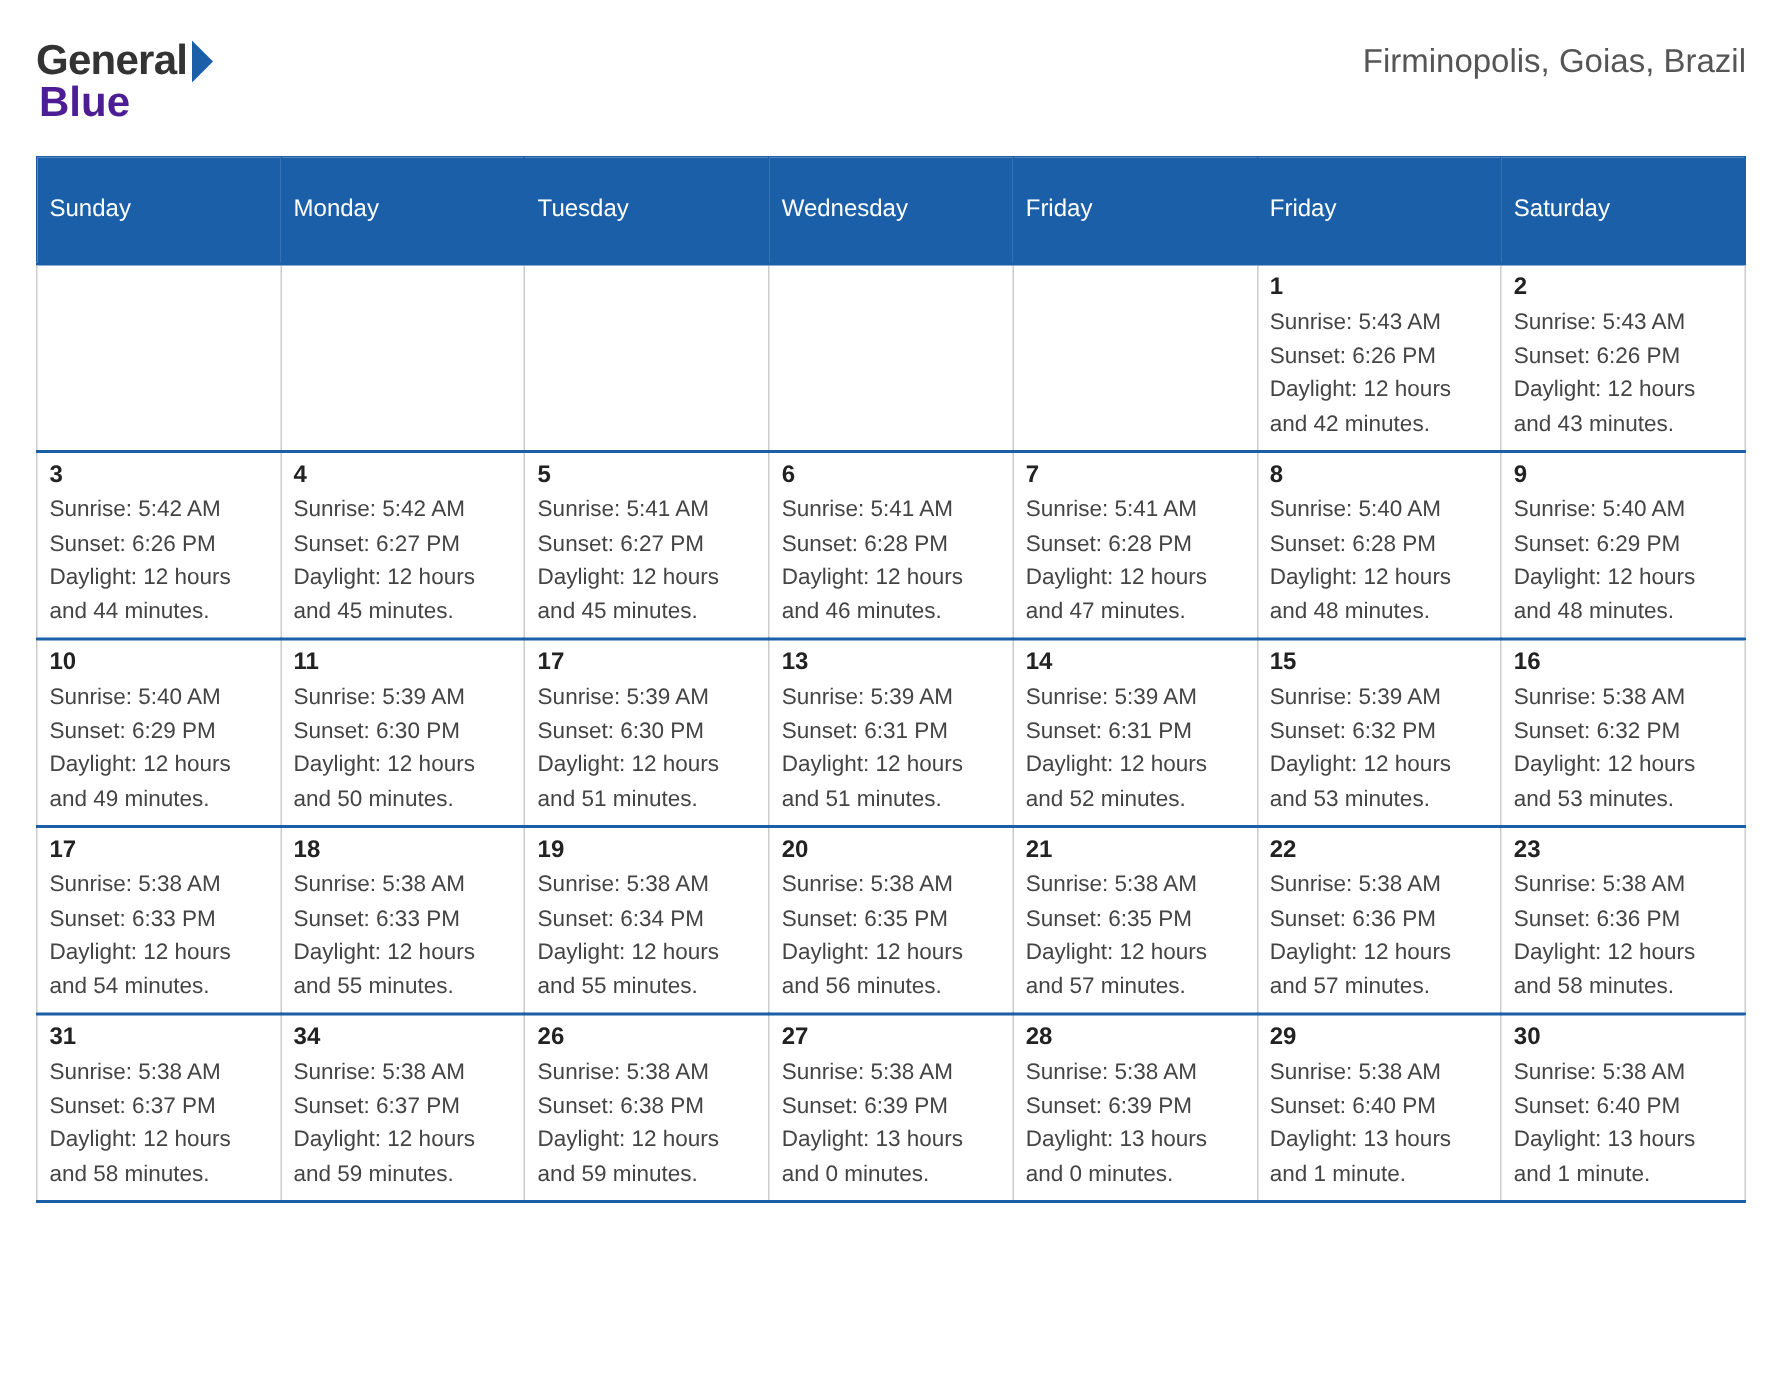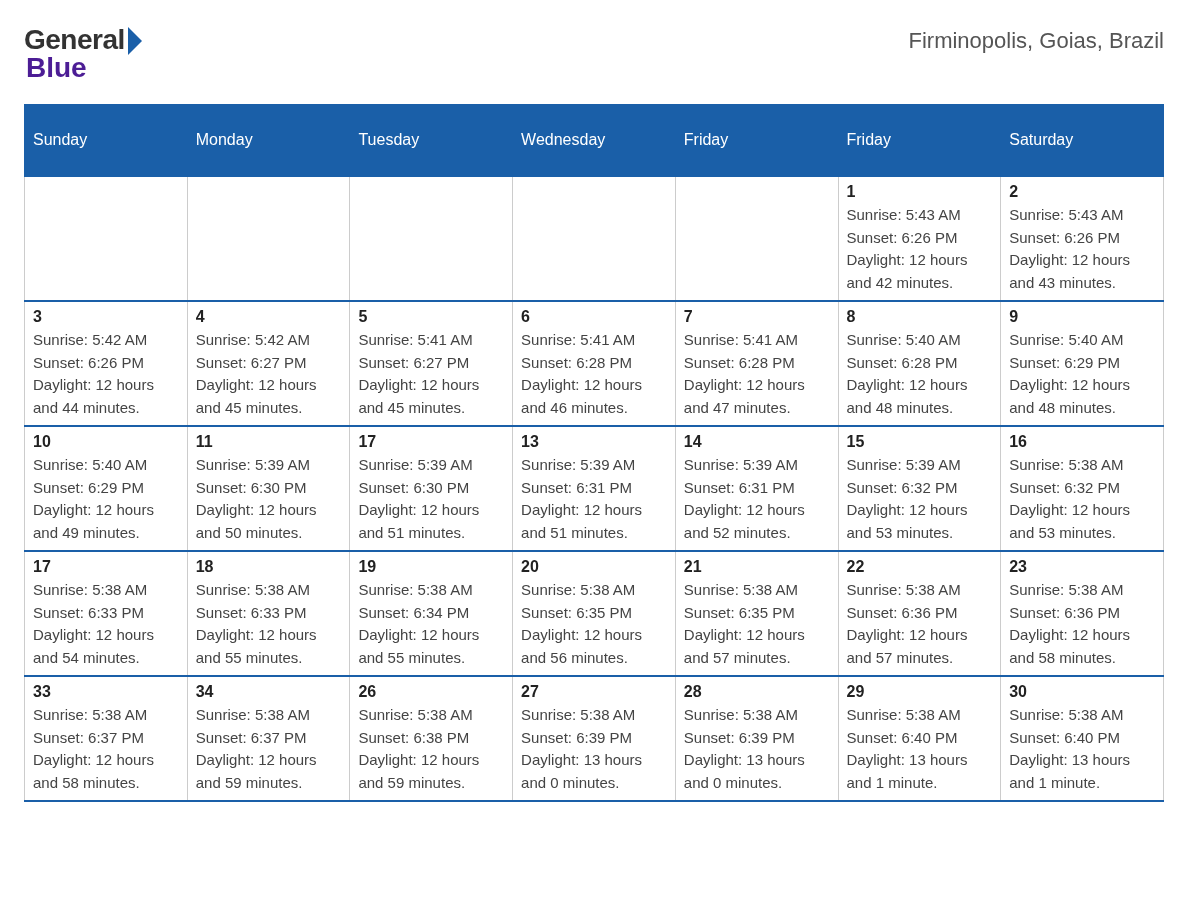--- a/index.html
+++ b/index.html
@@ -233,21 +233,21 @@
           <span class="day-number">22</span>
           <div class="day-info">Sunrise: 5:38 AM<br>Sunset: 6:36 PM<br>Daylight: 12 hours<br>and 57 minutes.</div>
         </td>
         <td>
           <span class="day-number">23</span>
           <div class="day-info">Sunrise: 5:38 AM<br>Sunset: 6:36 PM<br>Daylight: 12 hours<br>and 58 minutes.</div>
         </td>
       </tr>
       <tr>
         <td>
-          <span class="day-number">33</span>
+          <span class="day-number">31</span>
           <div class="day-info">Sunrise: 5:38 AM<br>Sunset: 6:37 PM<br>Daylight: 12 hours<br>and 58 minutes.</div>
         </td>
         <td>
           <span class="day-number">34</span>
           <div class="day-info">Sunrise: 5:38 AM<br>Sunset: 6:37 PM<br>Daylight: 12 hours<br>and 59 minutes.</div>
         </td>
         <td>
           <span class="day-number">26</span>
           <div class="day-info">Sunrise: 5:38 AM<br>Sunset: 6:38 PM<br>Daylight: 12 hours<br>and 59 minutes.</div>
         </td>

